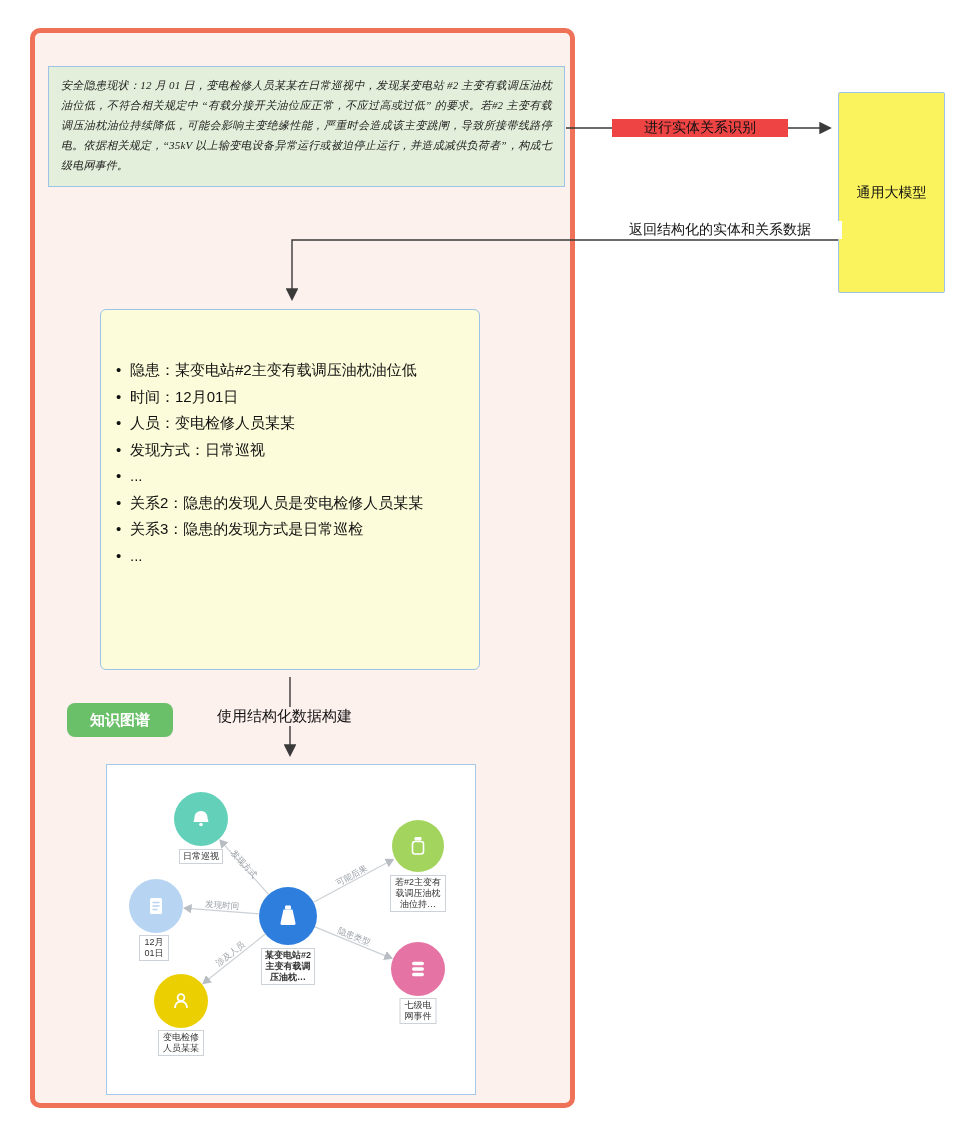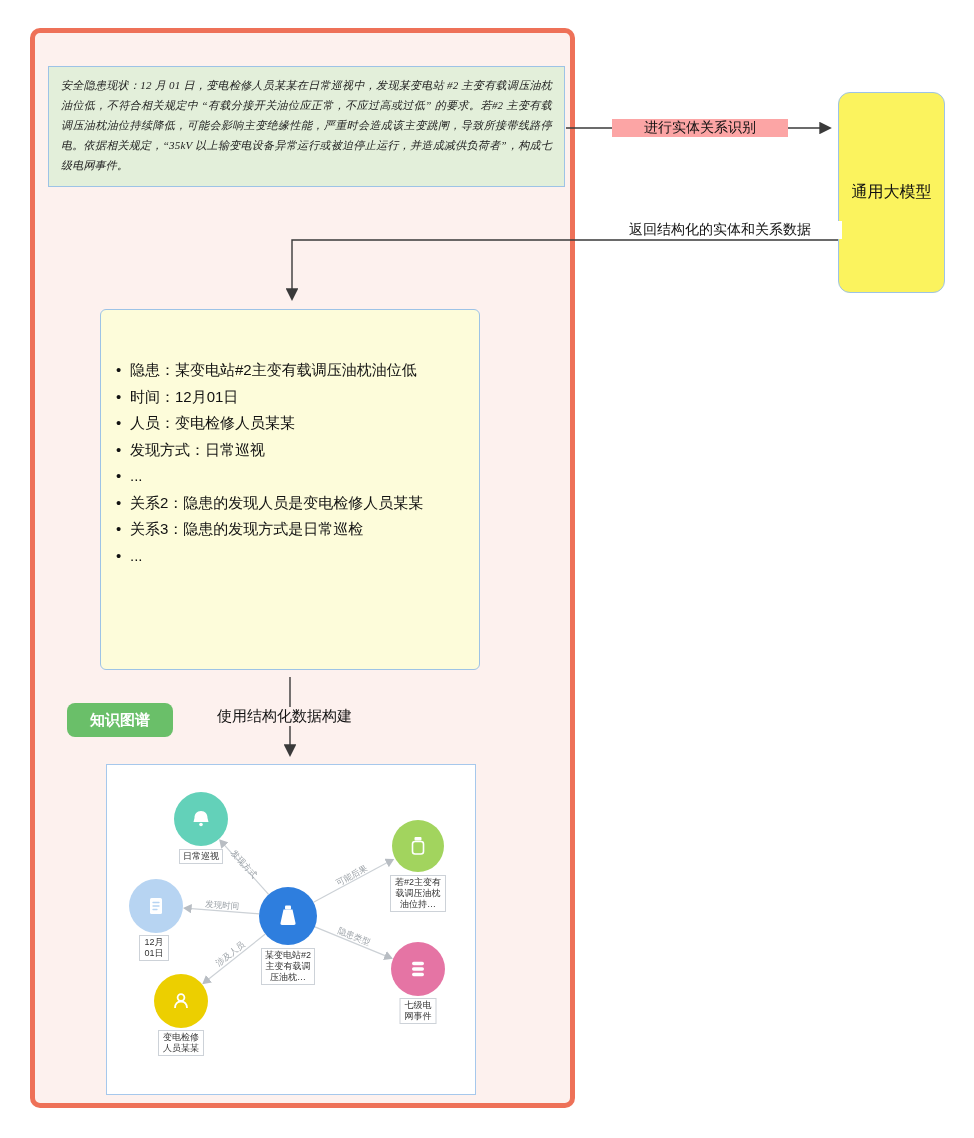--- a/index.html
+++ b/index.html
@@ -15,27 +15,27 @@
   }
   .source-box {
     position:absolute; left:48px; top:66px; width:517px; height:121px;
     background:#e3efda; border:1px solid #9dc3e6; box-sizing:border-box;
     padding:8px 12px; font-family:"Liberation Serif","DejaVu Serif",serif;
     font-style:italic; font-size:11px; line-height:20px; color:#222;
     text-align:justify; letter-spacing:0.2px;
   }
   .model-box {
     position:absolute; left:838px; top:92px; width:107px; height:201px;
-    background:#fbf35e; border:1px solid #9dc3e6; border-radius:12px;
+    background:#fbf35e; border:1px solid #9dc3e6; border-radius:2px;
     box-sizing:border-box; display:flex; align-items:center; justify-content:center;
-    font-size:16px; color:#111;
+    font-size:14px; color:#111;
   }
   .overlay { position:absolute; left:0; top:0; width:974px; height:1138px; pointer-events:none; }
   .flow-label { position:absolute; font-size:14px; color:#111; }
-  .identify-label { left:612px; top:119px; width:176px; text-align:center; background:#fca5a5; }
+  .identify-label { left:612px; top:119px; width:176px; text-align:center; background:#ef4444; }
   .return-label   { left:598px; top:221px; width:244px; text-align:center; background:#ffffff;font-family:Liberation Serif, serif; }
   .build-label    { left:212px; top:707px; font-size:15px; background:#fdf1ee; padding:0 5px; }
   .extract-box {
     position:absolute; left:100px; top:309px; width:380px; height:361px;
     background:#fdfcda; border:1px solid #9dc3e6; border-radius:6px;
     box-sizing:border-box; padding:47px 14px 0 12px; font-size:15px; color:#111;
   }
   .ext-title { line-height:26px; }
   .ext-list { list-style:none; margin:0; padding:0; }
   .ext-list li { position:relative; padding-left:17px; line-height:26.5px; }
@@ -155,16 +155,16 @@
     </g>
     <g transform="translate(74,236)">
       <circle cx="0" cy="-3.5" r="3.4" fill="none" stroke="#fff" stroke-width="1.8"></circle>
       <path d="M-6,7 C-6,2.5 -3.5,0.5 0,0.5 C3.5,0.5 6,2.5 6,7" fill="none" stroke="#fff" stroke-width="1.8"></path>
     </g>
   </svg>
 
   <div class="node-label nowrap" style="left:94px; top:84px;">日常巡视</div>
   <div class="node-label" style="left:311px; top:110px; width:48px;">若#2主变有载调压油枕油位持…</div>
   <div class="node-label" style="left:47px; top:170px; width:22px;">12月01日</div>
-  <div class="node-label" style="left:181px; top:183px; width:46px;">某变电站#2主变有载调压油枕…</div>
+  <div class="node-label" style="left:181px; top:183px; width:46px;font-weight:bold;">某变电站#2主变有载调压油枕…</div>
   <div class="node-label" style="left:311px; top:233px; width:29px;">七级电网事件</div>
   <div class="node-label" style="left:74px; top:265px; width:38px;">变电检修人员某某</div>
 </div>
 
 </body></html>

